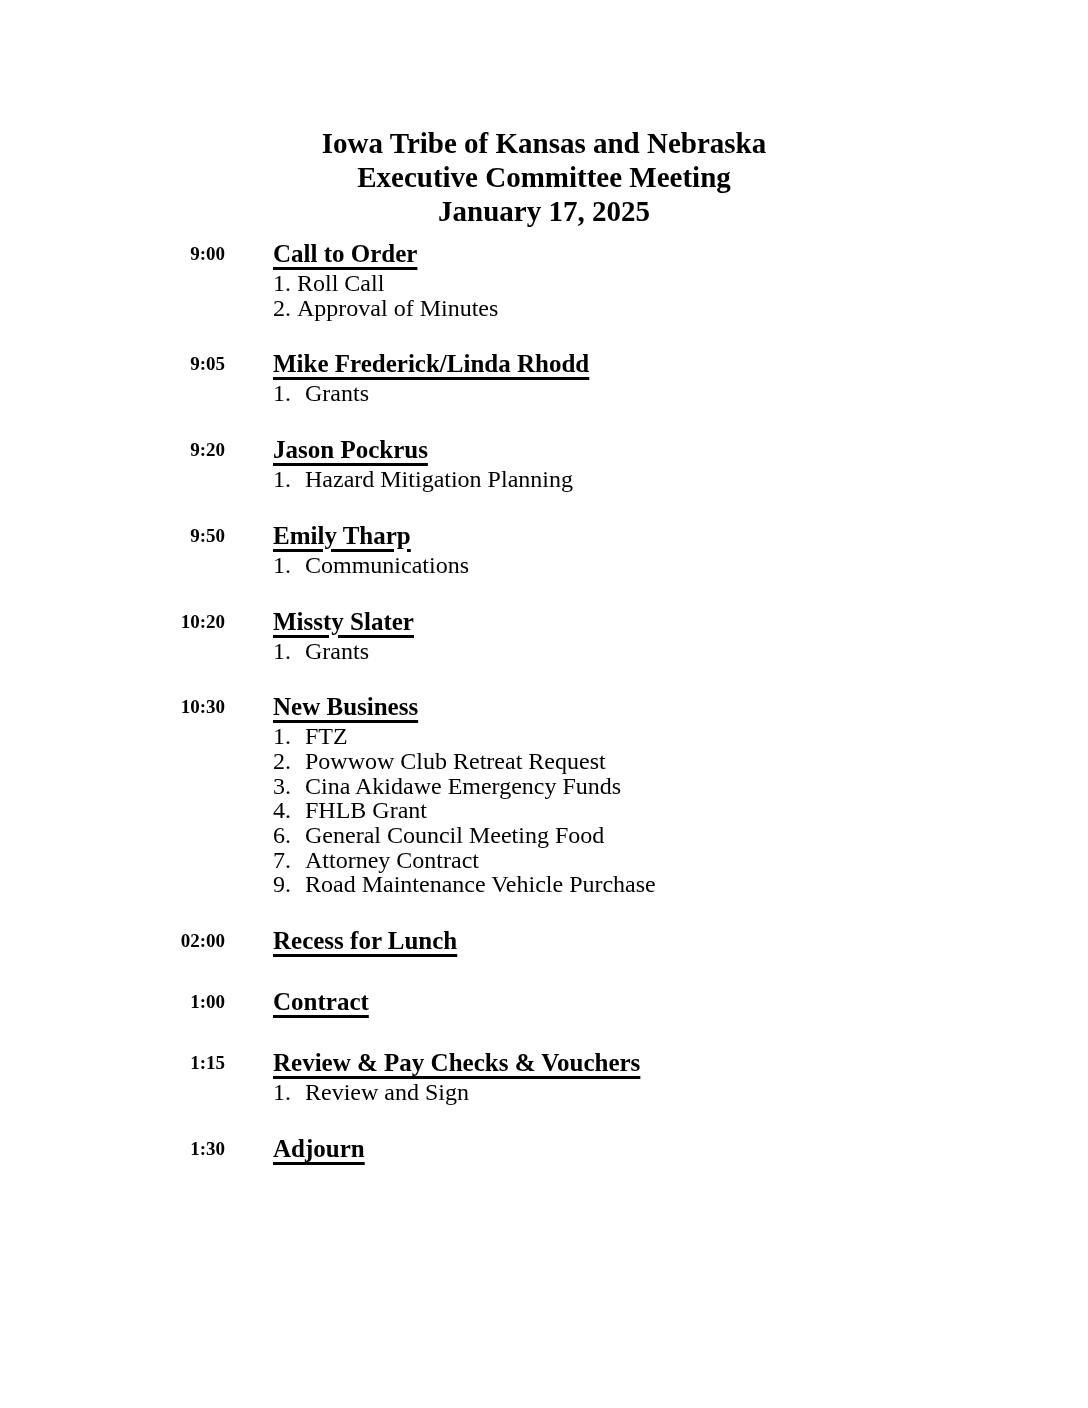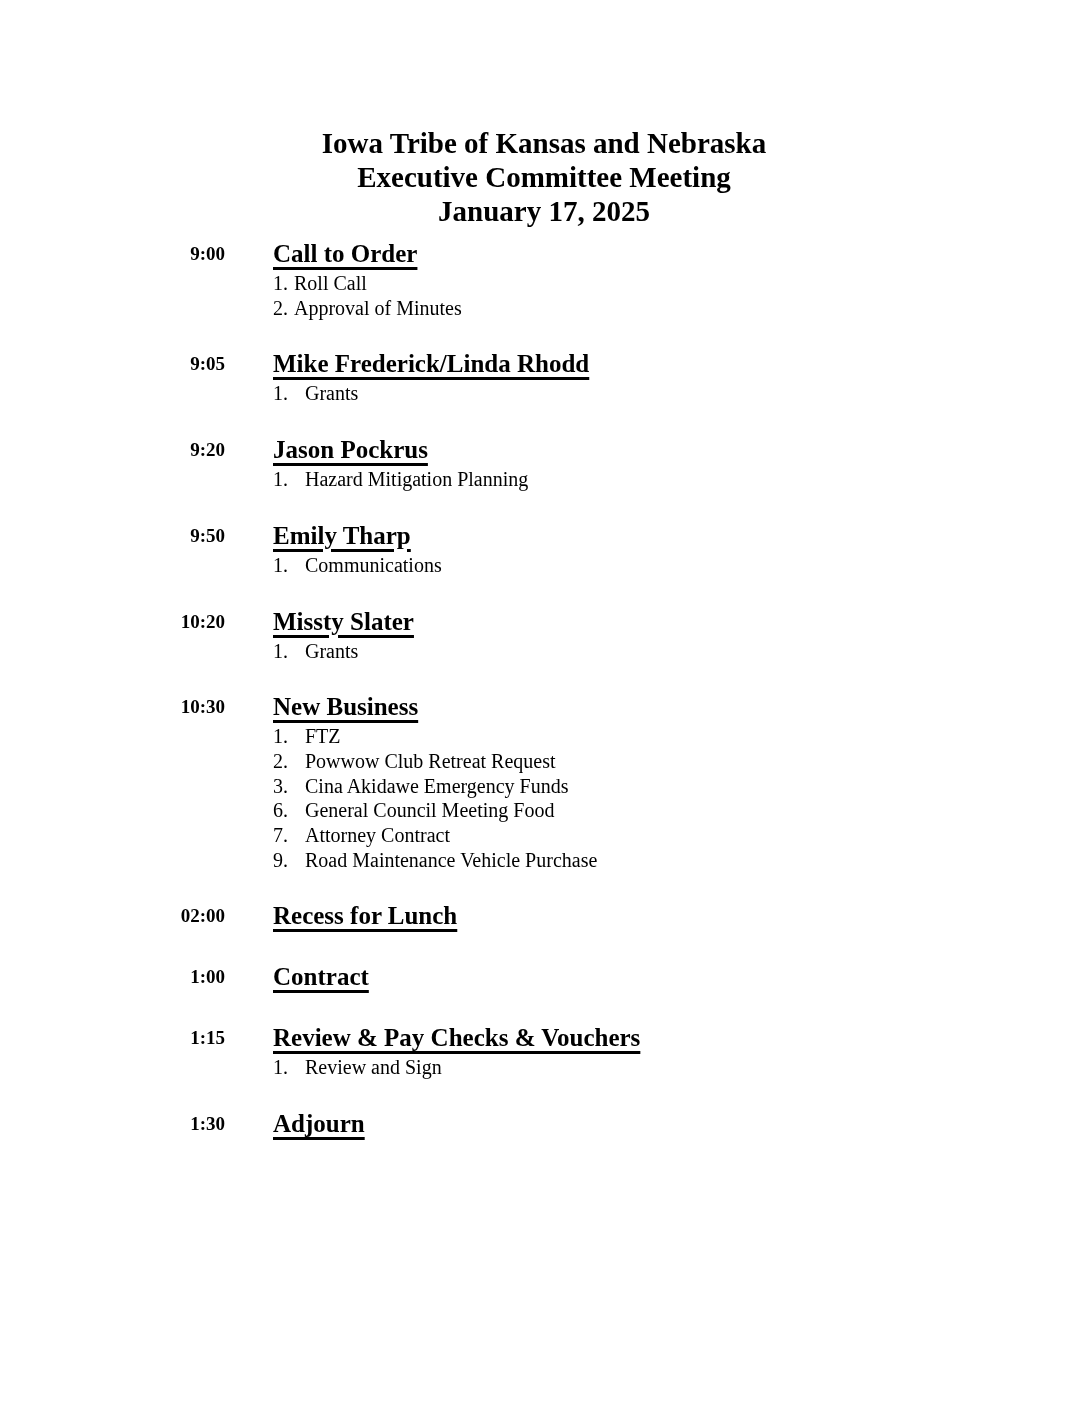--- a/index.html
+++ b/index.html
@@ -48,21 +48,21 @@
     font-weight: bold;
     font-size: 25px;
     line-height: 27px;
     text-decoration: underline;
     text-decoration-thickness: 2.5px;
     text-underline-offset: 5px;
     display: inline-block;
     margin-bottom: 4px;
   }
   .subitems {
-    font-size: 20px;
+    font-size: 24px;
     line-height: 24.7px;
   }
   .subitem {
     white-space: nowrap;
   }
   .subitems.tight .num {
     display: inline-block;
     min-width: 0;
     margin-right: 6px;
   }
@@ -136,20 +136,21 @@
     </div>
 
     <div class="agenda-row">
       <div class="time-cell">10:30</div>
       <div class="content-cell">
         <div class="heading">New Business</div>
         <div class="subitems wide">
             <div class="subitem"><span class="num">1.</span><span class="txt">FTZ</span></div>
             <div class="subitem"><span class="num">2.</span><span class="txt">Powwow Club Retreat Request</span></div>
             <div class="subitem"><span class="num">3.</span><span class="txt">Cina Akidawe Emergency Funds</span></div>
+            <div class="subitem"><span class="num">4.</span><span class="txt">FHLB Grant</span></div>
             <div class="subitem"><span class="num">6.</span><span class="txt">General Council Meeting Food</span></div>
             <div class="subitem"><span class="num">7.</span><span class="txt">Attorney Contract</span></div>
             <div class="subitem"><span class="num">9.</span><span class="txt">Road Maintenance Vehicle Purchase</span></div>
           </div>
       </div>
     </div>
 
     <div class="agenda-row">
       <div class="time-cell">02:00</div>
       <div class="content-cell">

